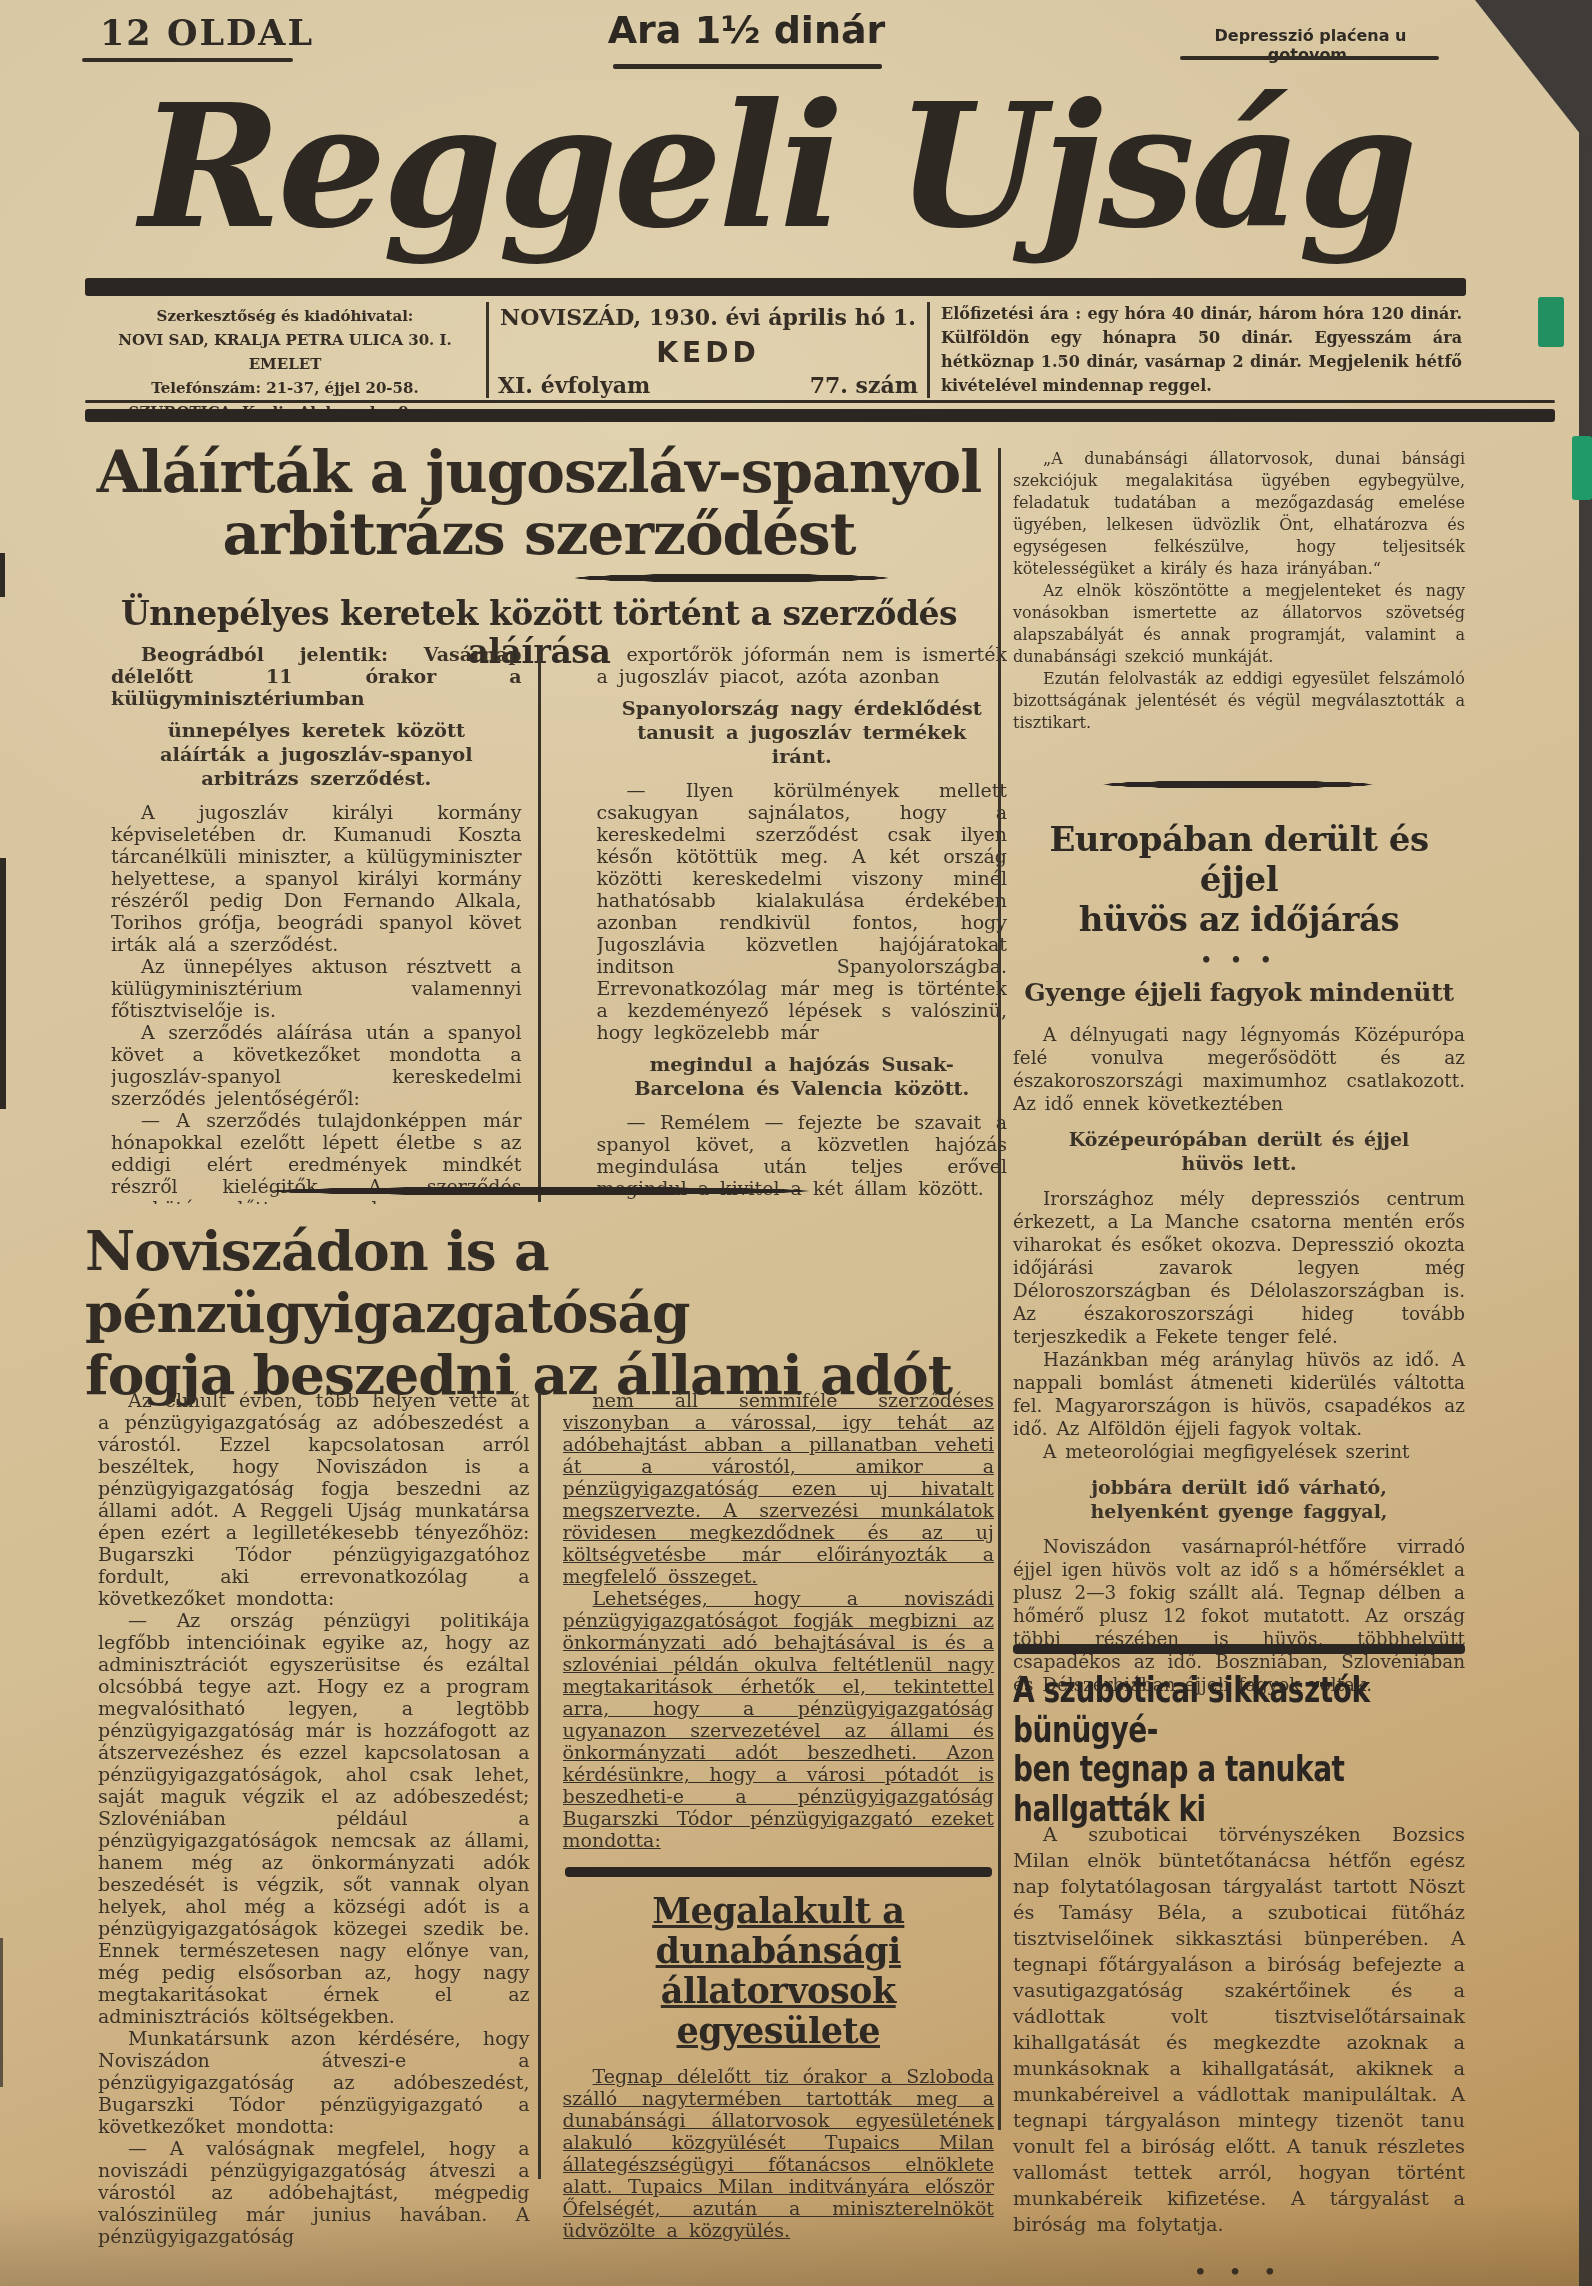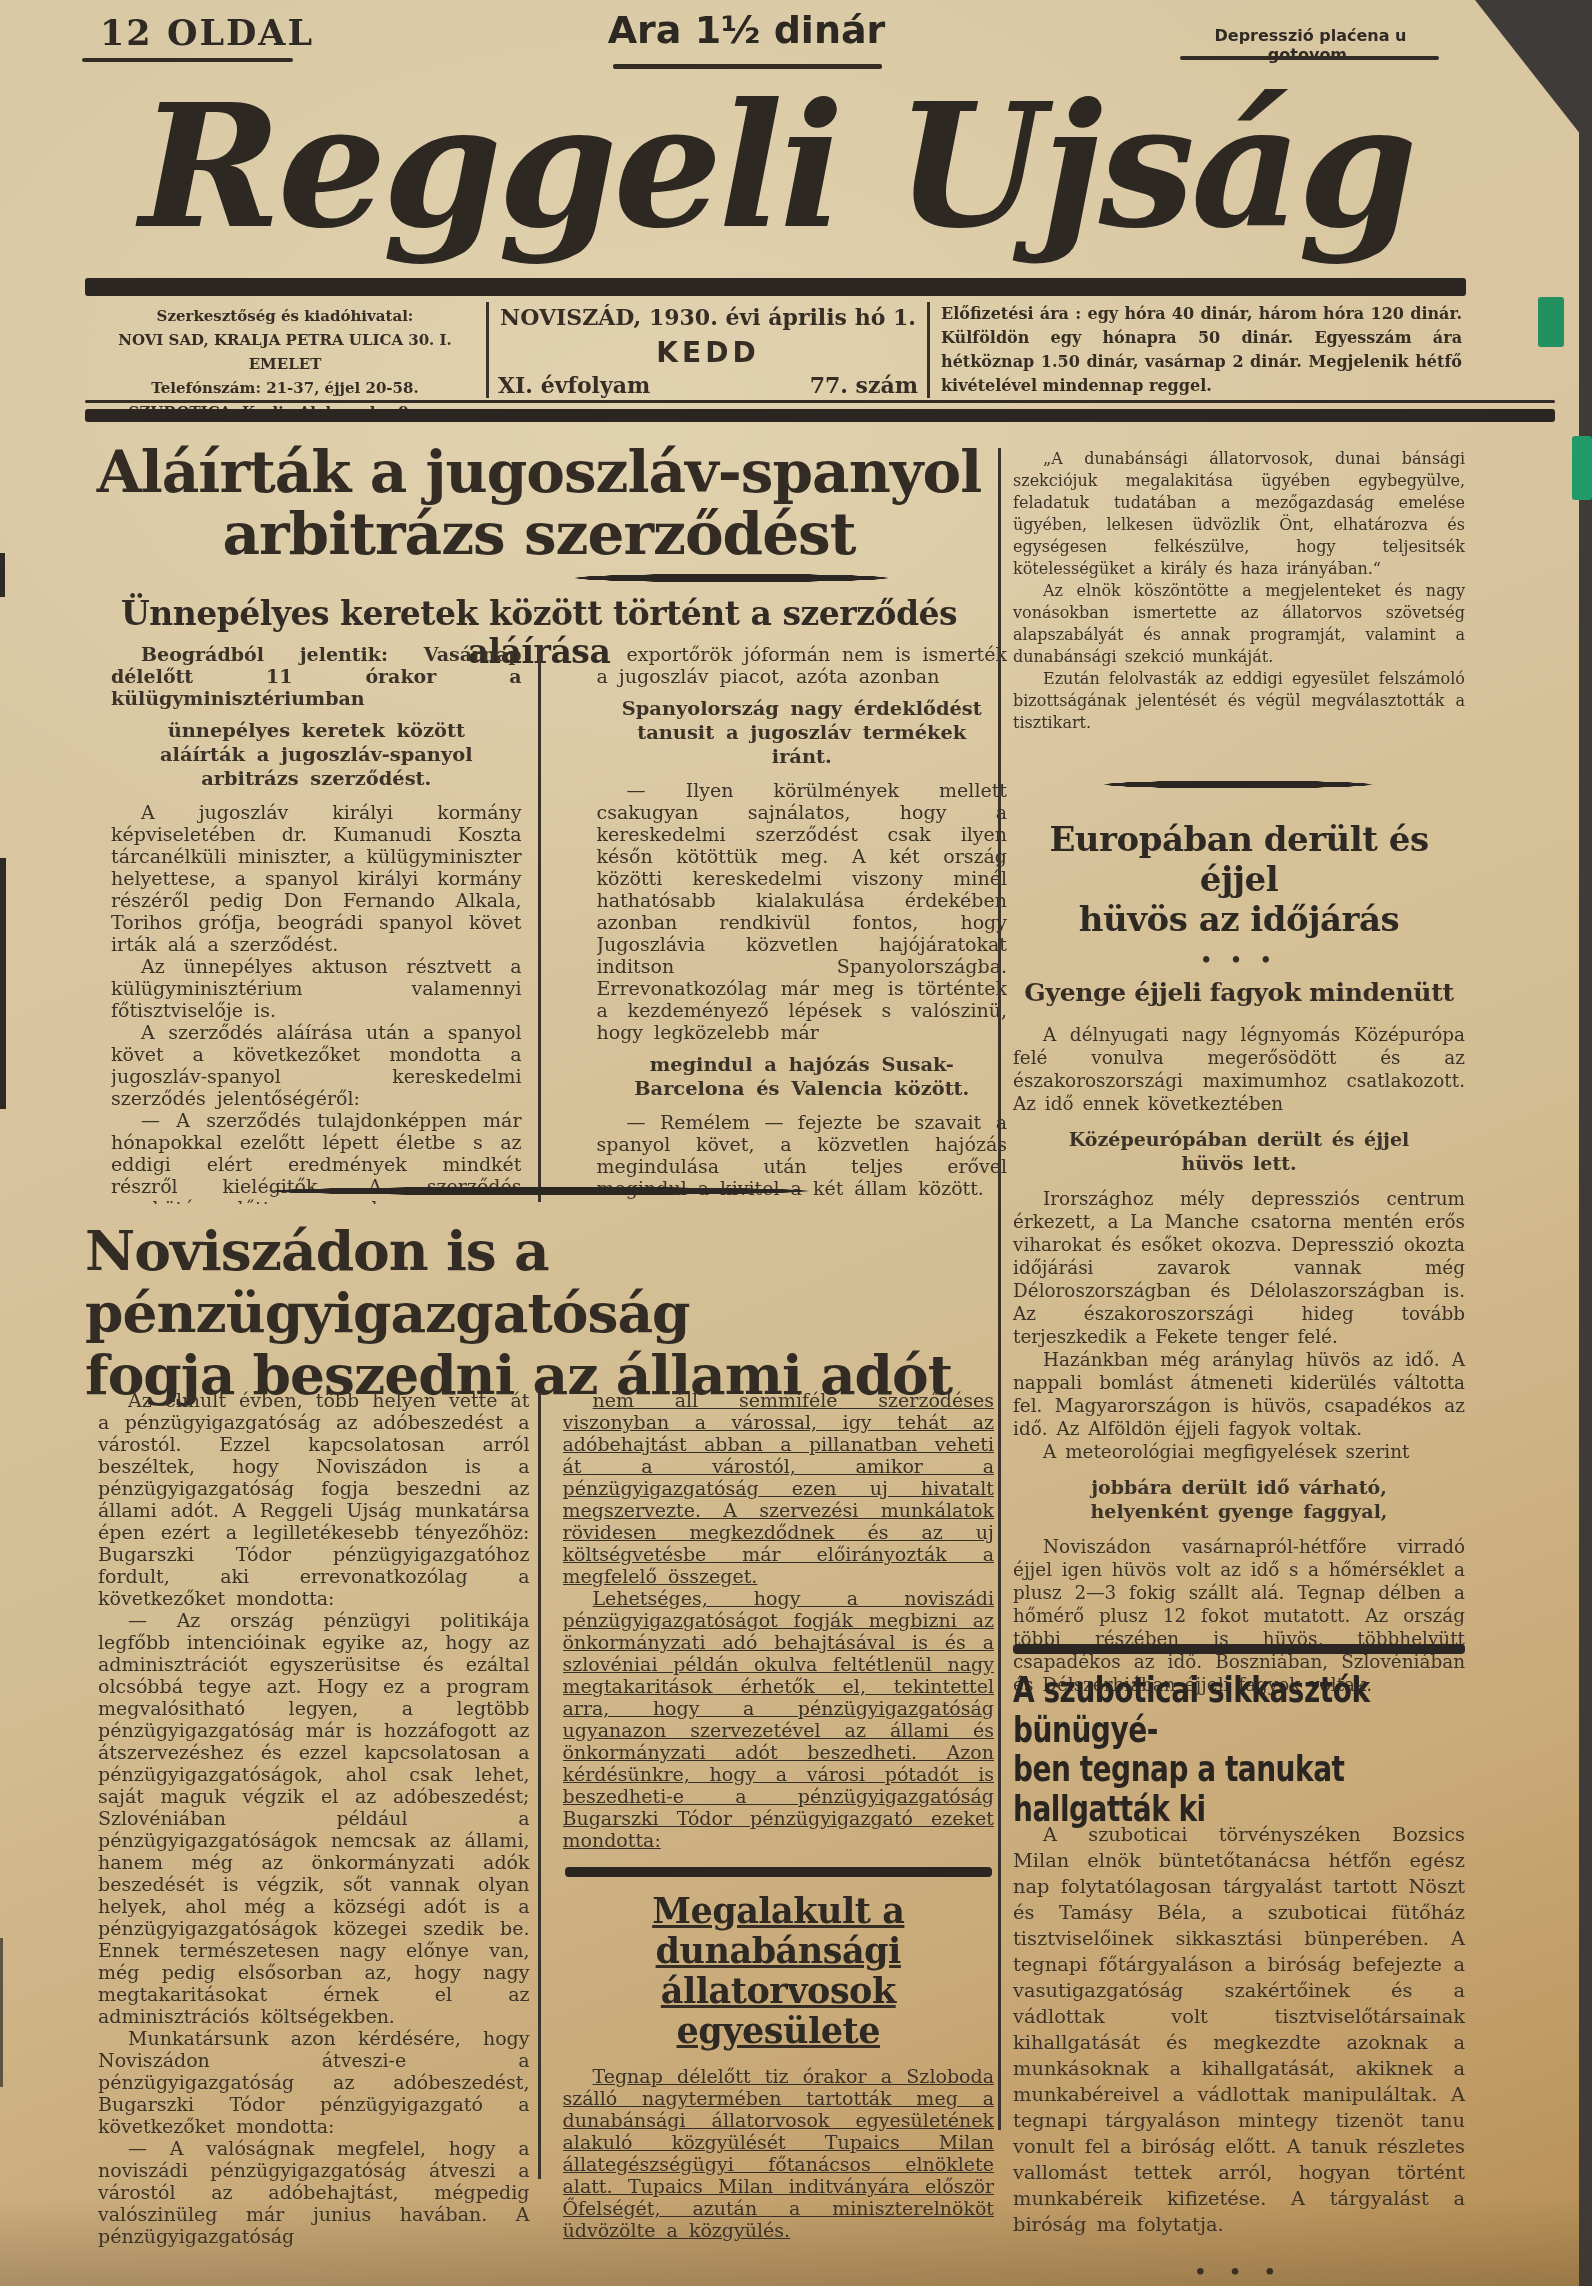--- a/index.html
+++ b/index.html
@@ -199,21 +199,21 @@
   <div class="rcol weather">
     <div class="lens"></div>
     <div class="w-title">
       <span>Europában derült és éjjel</span><br>
       <span>hüvös az időjárás</span>
     </div>
     <div class="w-dots">• • •</div>
     <div class="w-sub">Gyenge éjjeli fagyok mindenütt</div>
     <p class="body">A délnyugati nagy légnyomás Középurópa felé vonulva megerősödött és az északoroszországi maximumhoz csatlakozott. Az idő ennek következtében</p>
     <p class="body bc">Középeurópában derült és éjjel hüvös lett.</p>
-    <p class="body">Irországhoz mély depressziós centrum érkezett, a La Manche csatorna mentén erős viharokat és esőket okozva. Depresszió okozta időjárási zavarok vannak még Déloroszországban és Délolaszországban is. Az északoroszországi hideg tovább terjeszkedik a Fekete tenger felé.</p>
+    <p class="body">Irországhoz mély depressziós centrum érkezett, a La Manche csatorna mentén erős viharokat és esőket okozva. Depresszió okozta időjárási zavarok legyen még Déloroszországban és Délolaszországban is. Az északoroszországi hideg tovább terjeszkedik a Fekete tenger felé.</p>
     <p class="body">Hazánkban még aránylag hüvös az idő. A nappali bomlást átmeneti kiderülés váltotta fel. Magyarországon is hüvös, csapadékos az idő. Az Alföldön éjjeli fagyok voltak.</p>
     <p class="body">A meteorológiai megfigyelések szerint</p>
     <p class="body bc">jobbára derült idő várható, helyenként gyenge faggyal,</p>
     <p class="body">Noviszádon vasárnapról-hétfőre virradó éjjel igen hüvös volt az idő s a hőmérséklet a plusz 2—3 fokig szállt alá. Tegnap délben a hőmérő plusz 12 fokot mutatott. Az ország többi részében is hüvös, többhelyütt csapadékos az idő. Boszniában, Szlovéniában és Délszerbiában éjjeli fagyok voltak.</p>
   </div>
 
   <div class="rcol crime">
     <div class="inner-rule"></div>
     <div class="c-title">
       <span>A szuboticai sikkasztók bünügyé-</span><br>

